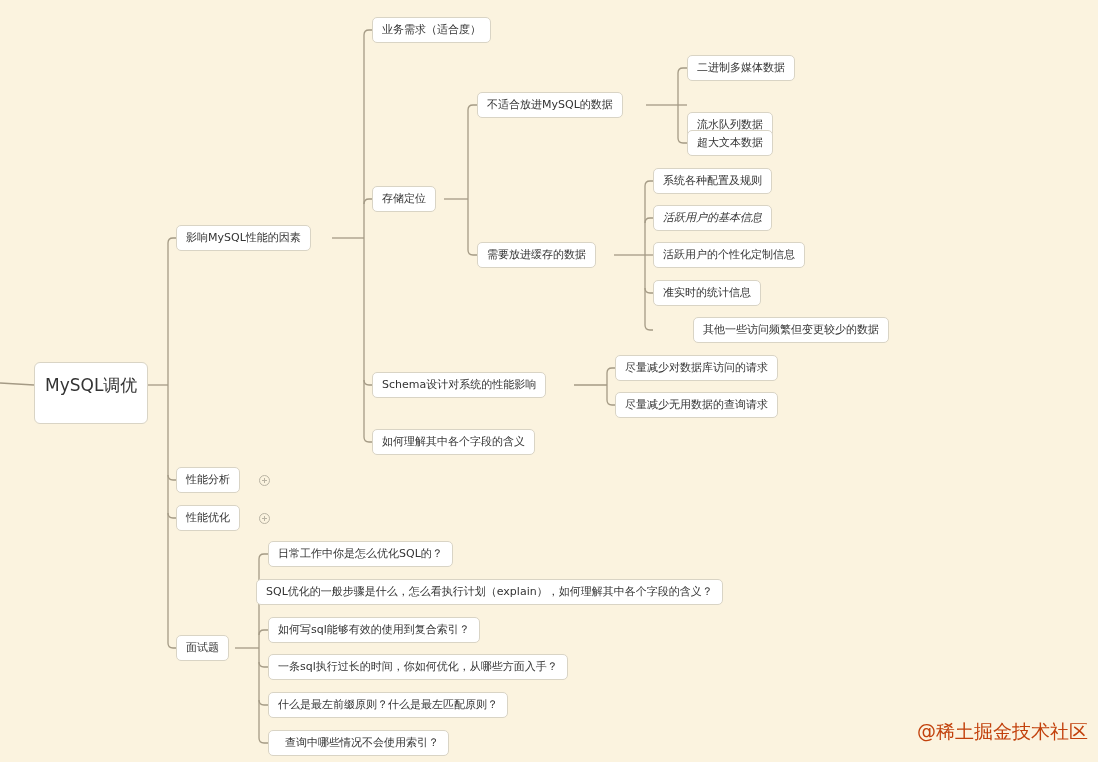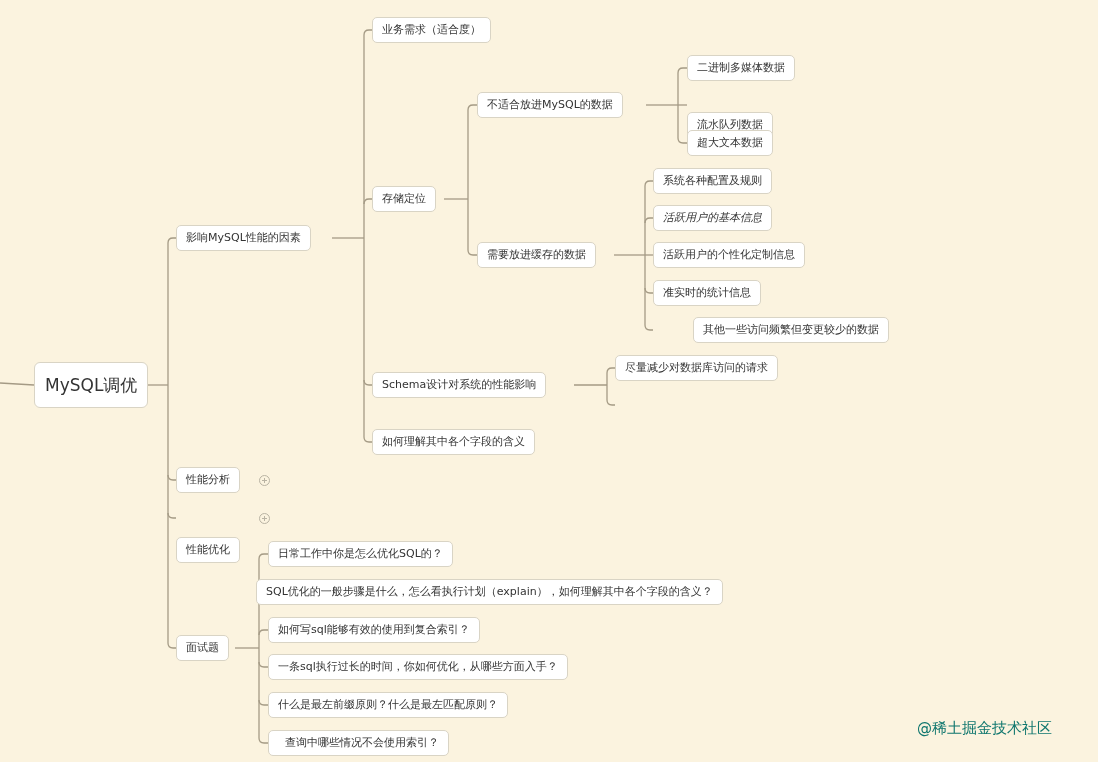--- a/index.html
+++ b/index.html
@@ -35,21 +35,21 @@
       font-size: 11px;
       line-height: 24px;
       height: 26px;
       padding: 0 9px;
       white-space: nowrap;
       color: #333333;
       cursor: pointer;
     }
     .node.root {
       font-size: 17px;
-      height: 46px;
+      height: 62px;
       line-height: 44px;
       padding: 0 10px;
       border-radius: 6px;
     }
     .expand {
       position: absolute;
       width: 11px; height: 11px;
       box-sizing: border-box;
       border: 1px solid #b9b3a3;
       border-radius: 50%;
@@ -58,22 +58,22 @@
     .expand::before, .expand::after {
       content: "";
       position: absolute;
       background: #b9b3a3;
     }
     .expand::before { left: 2px; right: 2px; top: 4px; height: 1px; }
     .expand::after { top: 2px; bottom: 2px; left: 4px; width: 1px; }
     .watermark {
       position: absolute;
       left: 917px; top: 719px;
-      font-size: 15px;
-      color: #0f766e;
+      font-size: 19px;
+      color: #c2410c;
       white-space: nowrap;
     }
   </style>
 </head>
 <body>
 
 <div id="canvas">
   <svg id="lines" xmlns="http://www.w3.org/2000/svg">
       <path d="M0 383 Q18 384 34 385" fill="none" stroke="#a49a85" stroke-width="1.6"></path>
       <path d="M148 385 H168" fill="none" stroke="#a49a85" stroke-width="1.3"></path>
@@ -116,21 +116,21 @@
       <path d="M259 700 Q259 705 264 705 H268" fill="none" stroke="#a49a85" stroke-width="1.3"></path>
       <path d="M259 738 Q259 743 264 743 H268" fill="none" stroke="#a49a85" stroke-width="1.3"></path>
       <path d="M259 559 V738" fill="none" stroke="#a49a85" stroke-width="1.3"></path>
     </svg>
 
   <div class="node root" style="left:34px; top:362px;">MySQL调优</div>
 
   <div class="node" style="left:176px; top:225px;">影响MySQL性能的因素</div>
   <div class="node" style="left:176px; top:467px;">性能分析</div>
   <span class="expand" style="left:259px; top:475px;"></span>
-  <div class="node" style="left:176px; top:505px;margin-top:32px;">性能优化</div>
+  <div class="node" style="left:176px; top:505px;">性能优化</div>
   <span class="expand" style="left:259px; top:513px;"></span>
   <div class="node" style="left:176px; top:635px;">面试题</div>
 
   <div class="node" style="left:372px; top:17px;">业务需求（适合度）</div>
   <div class="node" style="left:372px; top:186px;">存储定位</div>
   <div class="node" style="left:372px; top:372px;">Schema设计对系统的性能影响</div>
   <div class="node" style="left:372px; top:429px;">如何理解其中各个字段的含义</div>
 
   <div class="node" style="left:477px; top:92px;">不适合放进MySQL的数据</div>
   <div class="node" style="left:477px; top:242px;">需要放进缓存的数据</div>
@@ -139,20 +139,21 @@
   <div class="node" style="left:687px; top:92px;margin-top:20px;">流水队列数据</div>
   <div class="node" style="left:687px; top:130px;">超大文本数据</div>
 
   <div class="node" style="left:653px; top:168px;">系统各种配置及规则</div>
   <div class="node" style="left:653px; top:205px;font-style:italic;">活跃用户的基本信息</div>
   <div class="node" style="left:653px; top:242px;">活跃用户的个性化定制信息</div>
   <div class="node" style="left:653px; top:280px;">准实时的统计信息</div>
   <div class="node" style="left:653px; top:317px;margin-left:40px;">其他一些访问频繁但变更较少的数据</div>
 
   <div class="node" style="left:615px; top:355px;">尽量减少对数据库访问的请求</div>
+  <div class="node" style="left:615px; top:392px;">尽量减少无用数据的查询请求</div>
 
   <div class="node" style="left:268px; top:541px;">日常工作中你是怎么优化SQL的？</div>
   <div class="node" style="left:256px; top:579px;">SQL优化的一般步骤是什么，怎么看执行计划（explain），如何理解其中各个字段的含义？</div>
   <div class="node" style="left:268px; top:617px;">如何写sql能够有效的使用到复合索引？</div>
   <div class="node" style="left:268px; top:654px;">一条sql执行过长的时间，你如何优化，从哪些方面入手？</div>
   <div class="node" style="left:268px; top:692px;">什么是最左前缀原则？什么是最左匹配原则？</div>
   <div class="node" style="left:268px; top:730px;padding-left:16px;">查询中哪些情况不会使用索引？</div>
 
   <div class="watermark">@稀土掘金技术社区</div>
 </div>

